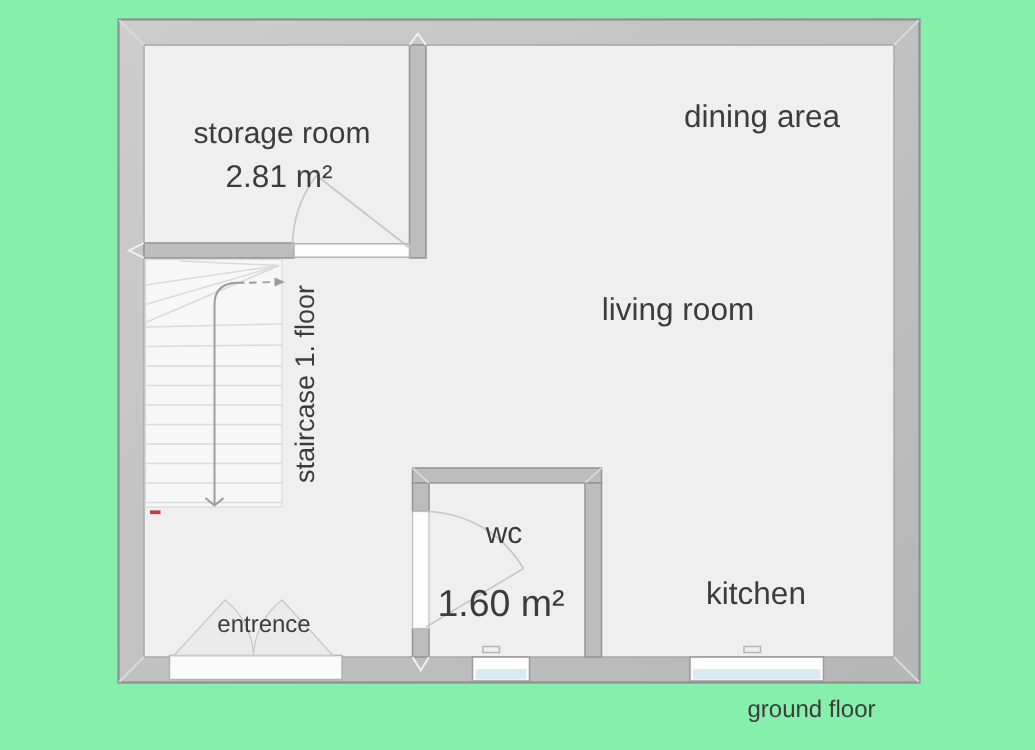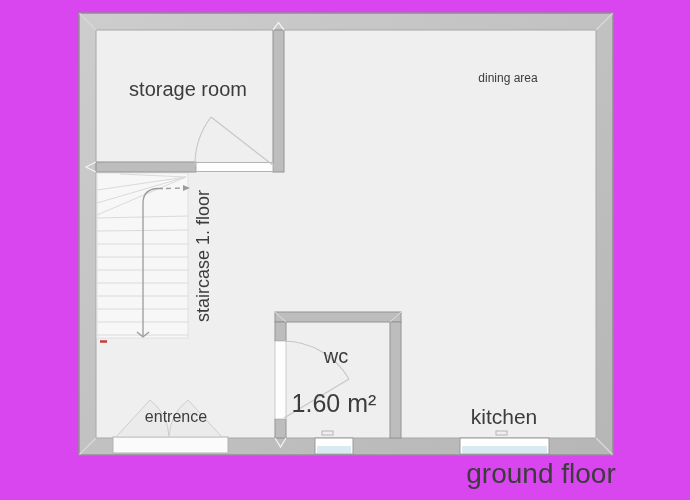--- a/index.html
+++ b/index.html
@@ -1,17 +1,17 @@
 <!DOCTYPE html>
 <html><head>
 <meta charset="utf-8">
 <style>
   html,body{margin:0;padding:0;background:#ffffff;}
   .stage{
-    position:relative;width:690px;height:500px;background:#d946ef;overflow:hidden;
+    position:relative;width:690px;height:500px;background:#86efac;overflow:hidden;
     font-family:"Liberation Sans",sans-serif;
   }
   .plan-svg{position:absolute;left:0;top:0;}
   .lbl{
     position:absolute;transform:translate(-50%,-50%);
     color:#3c3c3c;white-space:nowrap;line-height:1;
     font-family:"Liberation Sans",sans-serif;
   }
   .lbl.rot{transform:translate(-50%,-50%) rotate(-90deg);}
 </style>
@@ -110,27 +110,29 @@
       <line x1="284" y1="418" x2="349" y2="379"></line>
       <path d="M 284 341 A 77 77 0 0 1 349 379"></path>
     </g>
     <g fill="rgba(233,233,233,0.7)" stroke="#c9c9c9" stroke-width="0.9">
       <path d="M 116 437 L 150 400 A 49 49 0 0 1 169 437 Z"></path>
       <path d="M 222 437 L 188 400 A 49 49 0 0 0 169 437 Z"></path>
     </g>
   </svg>
 
   <div class="lbl" style="left:188px;top:89px;font-size:20px">storage room</div>
+  <div class="lbl" style="left:186px;top:118px;font-size:21px">2.81 m²</div>
 
-  <div class="lbl" style="left:508px;top:78px;font-size:12px">dining area</div>
+  <div class="lbl" style="left:508px;top:78px;font-size:21px">dining area</div>
 
+  <div class="lbl" style="left:452px;top:207px;font-size:21px">living room</div>
 
   <div class="lbl rot" style="left:203px;top:256px;font-size:18px">staircase 1. floor</div>
 
   <div class="lbl" style="left:336px;top:356px;font-size:20px">wc</div>
   <div class="lbl" style="left:334px;top:403px;font-size:25px">1.60 m²</div>
 
   <div class="lbl" style="left:176px;top:417px;font-size:16px">entrence</div>
 
-  <div class="lbl" style="left:504px;top:416px;font-size:21px">kitchen</div>
+  <div class="lbl" style="left:504px;top:396px;font-size:21px">kitchen</div>
 
-  <div class="lbl" style="left:541px;top:474px;font-size:28px">ground floor</div>
+  <div class="lbl" style="left:541px;top:474px;font-size:16px">ground floor</div>
 </div>
 
 </body></html>

